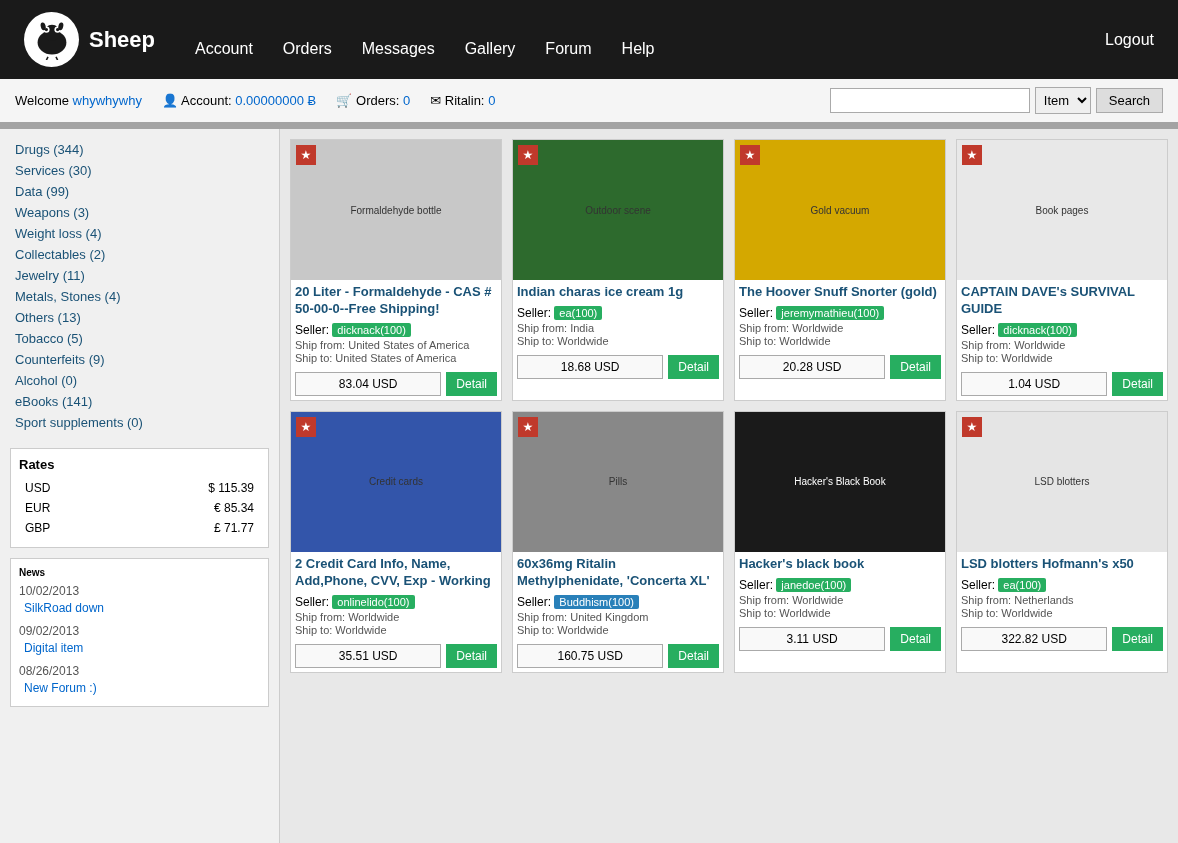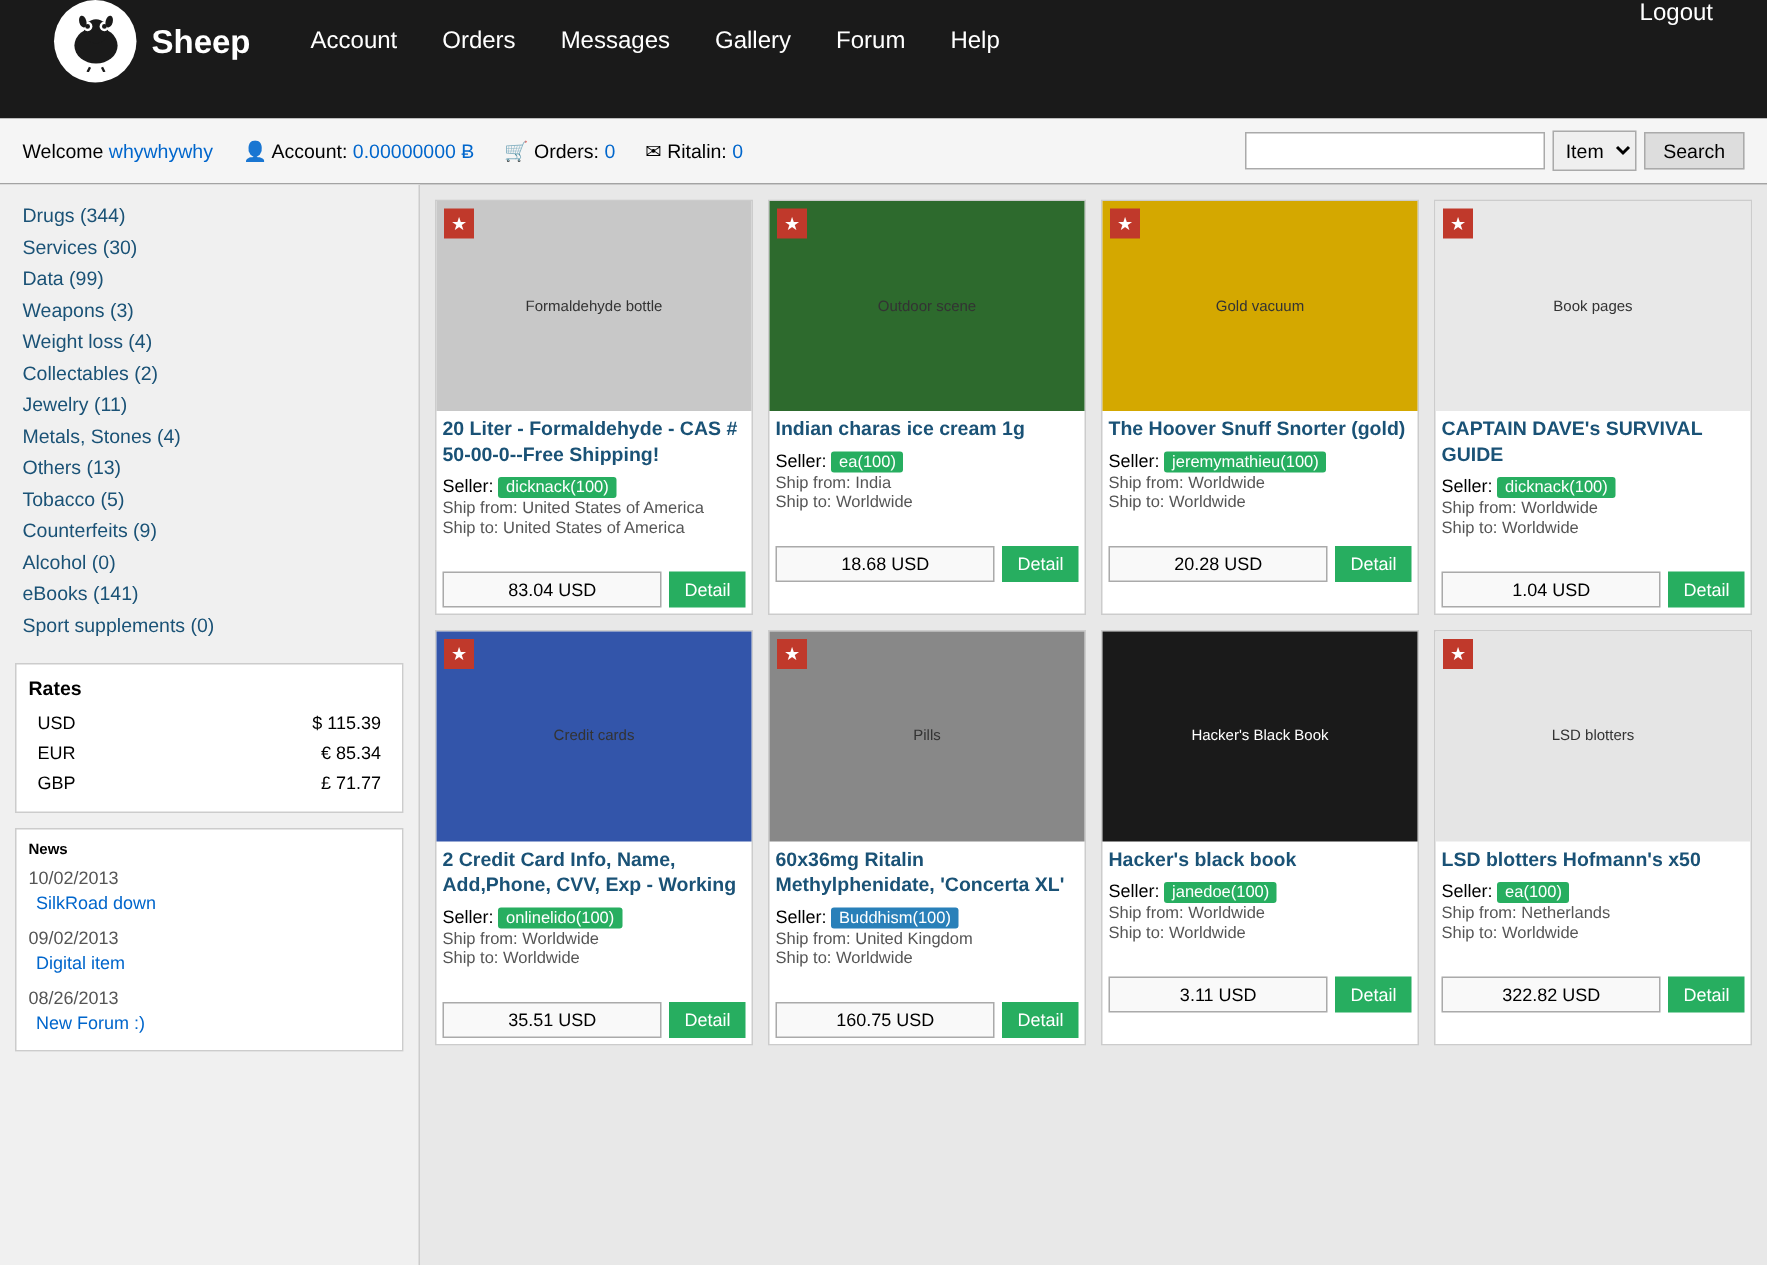--- a/index.html
+++ b/index.html
@@ -1,29 +1,29 @@
 <!DOCTYPE html>
 <html><head>
   <meta charset="utf-8">
   <style>
     * { margin: 0; padding: 0; box-sizing: border-box; }
     body { font-family: Arial, sans-serif; font-size: 13px; background: #e8e8e8; }
 
     
-    .header { background: #1a1a1a; color: white; display: flex; align-items: flex-start; padding: 0 36px; height: 79px; }
+    .header { background: #1a1a1a; color: white; display: flex; align-items: center; padding: 0 24px; height: 79px; }
     .logo-area { display: flex; align-items: center; margin-right: 40px; }
     .logo-circle { width: 55px; height: 55px; background: white; border-radius: 50%; display: flex; align-items: center; justify-content: center; margin-right: 10px; }
     .logo-circle svg { width: 40px; height: 40px; }
     .logo-text { color: white; font-size: 22px; font-weight: bold; }
     .nav { display: flex; gap: 30px; flex: 1; margin-top: 19px; }
     .nav a { color: white; text-decoration: none; font-size: 16px; font-weight: 500; }
     .logout-btn { color: white; font-size: 16px; font-weight: 500; text-decoration: none; margin-left: auto; }
 
     
-    .welcome-bar { background: #f5f5f5; border-bottom: 1px solid #a3a3a3; padding: 8px 15px; display: flex; align-items: center; gap: 20px; font-size: 13px; }
+    .welcome-bar { background: #f5f5f5; border-bottom: 7px solid #a3a3a3; padding: 8px 15px; display: flex; align-items: center; gap: 20px; font-size: 13px; }
     .welcome-bar a { color: #0066cc; text-decoration: none; }
     .search-area { margin-left: auto; display: flex; align-items: center; gap: 5px; }
     .search-area input { width: 200px; padding: 4px 8px; border: 1px solid #aaa; font-size: 13px; }
     .search-area select { padding: 4px; border: 1px solid #aaa; font-size: 13px; }
     .search-area button { padding: 4px 12px; background: #ddd; border: 1px solid #aaa; cursor: pointer; font-size: 13px; }
 
     
     .main { display: flex; }
 
     
@@ -48,21 +48,21 @@
 
     
     .product-card { background: white; border: 1px solid #ccc; padding: 0; position: relative; }
     .product-card .star-badge { position: absolute; top: 5px; left: 5px; background: #c0392b; color: white; width: 20px; height: 20px; display: flex; align-items: center; justify-content: center; font-size: 12px; z-index: 2; }
     .product-info { padding: 4px; }
     .product-title { color: #1a5276; font-size: 13px; font-weight: bold; margin-bottom: 5px; line-height: 1.3; }
     .product-seller { margin-bottom: 2px; font-size: 12px; }
     .seller-badge { background: #27ae60; color: white; padding: 1px 5px; border-radius: 2px; font-size: 11px; }
     .seller-badge.blue { background: #2980b9; }
     .product-ship { font-size: 11px; color: #555; margin-bottom: 1px; }
-    .product-price-row { display: flex; align-items: center; margin-top: 23px; gap: 5px; }
+    .product-price-row { display: flex; align-items: center; margin-top: 8px; gap: 5px; }
     .price-box { border: 1px solid #aaa; padding: 4px 8px; font-size: 12px; flex: 1; text-align: center; background: #f9f9f9; }
     .detail-btn { background: #27ae60; color: white; border: none; padding: 5px 10px; font-size: 12px; cursor: pointer; white-space: nowrap; }
 
     
     .img-placeholder { width: 100%; height: 140px; display: flex; align-items: center; justify-content: center; font-size: 11px; color: #666; }
   </style>
 </head>
 <body>
 
 <header class="header">

